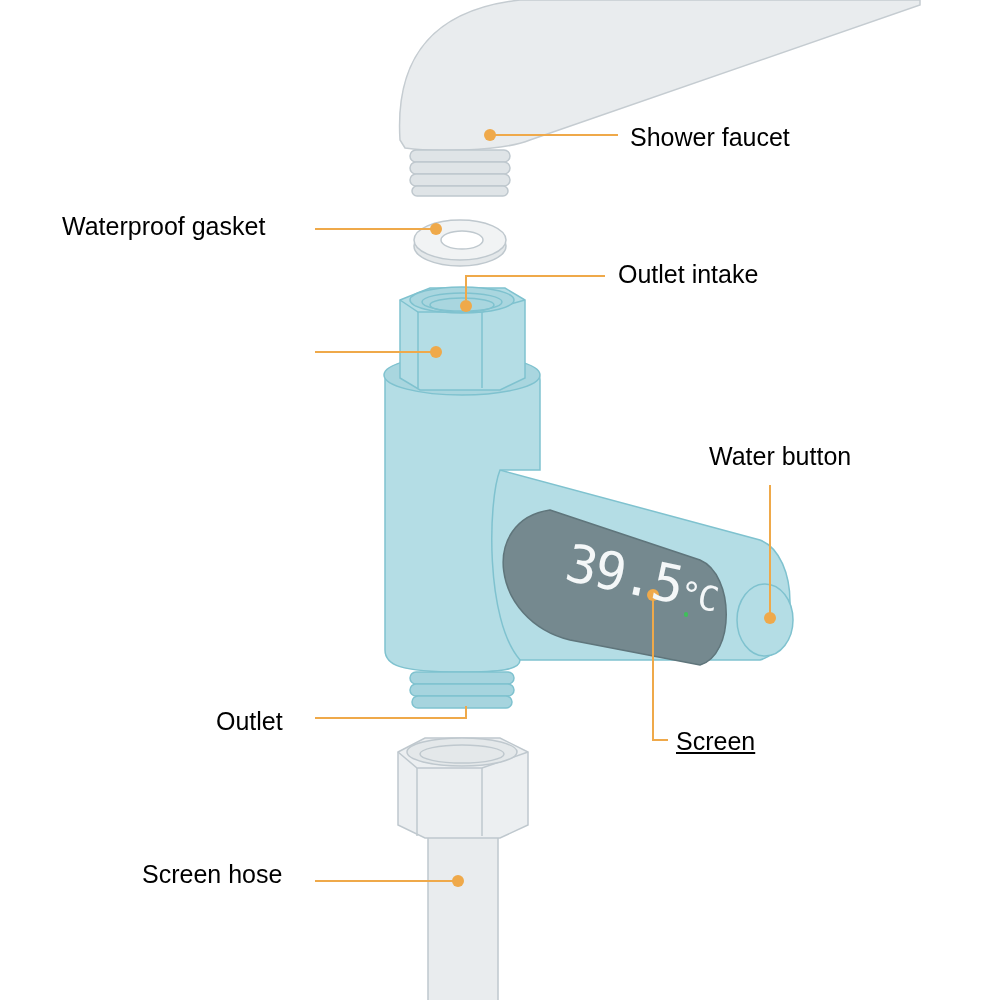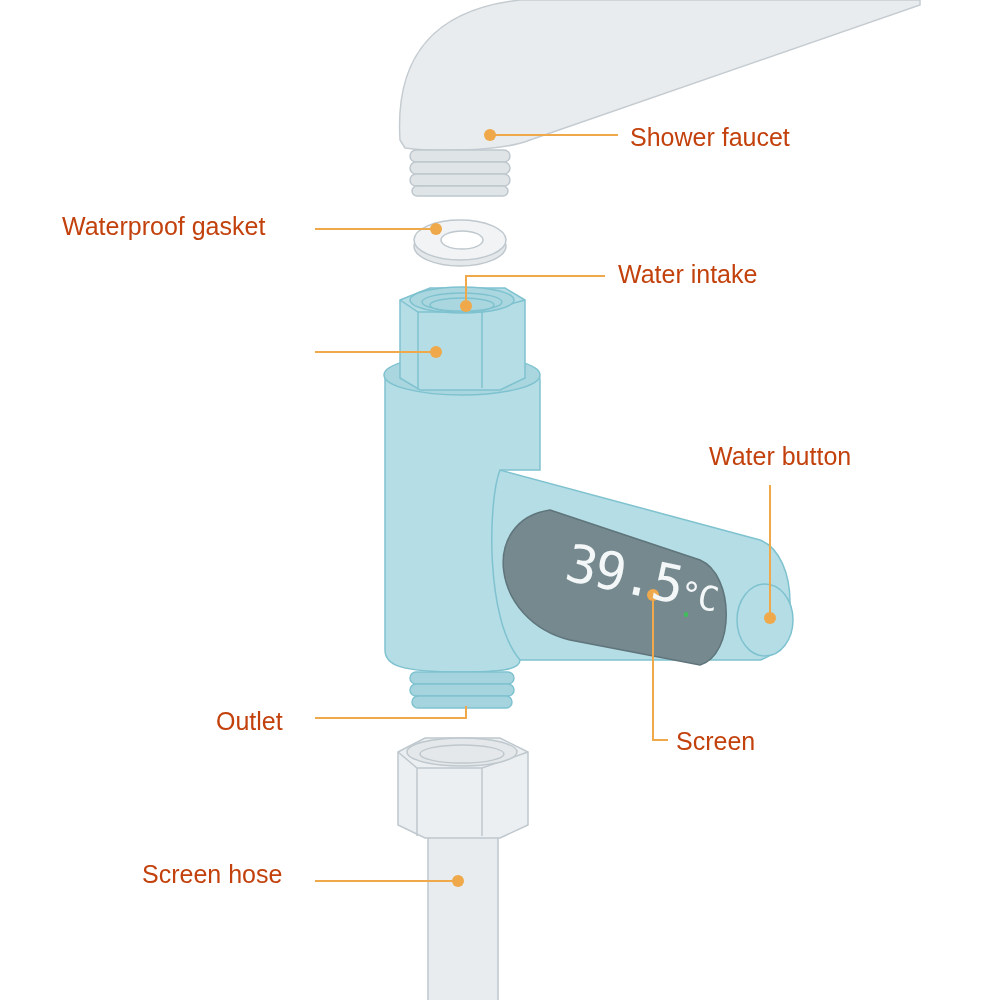--- a/index.html
+++ b/index.html
@@ -1,18 +1,18 @@
 <!DOCTYPE html>
 <html><head>
 <meta charset="utf-8">
 <style>
   html,body{margin:0;padding:0;background:#fff;}
   #stage{position:relative;width:1000px;height:1000px;overflow:hidden;background:#fff;font-family:"Liberation Sans",sans-serif;}
   svg{position:absolute;left:0;top:0;}
-  .lbl{position:absolute;font-size:25px;color:#c2410c;white-space:nowrap;line-height:1;}
+  .lbl{position:absolute;font-size:25px;color:#000000;white-space:nowrap;line-height:1;}
 </style>
 </head>
 <body>
 
 <div id="stage">
 <svg width="1000" height="1000" viewBox="0 0 1000 1000">
 
   <g>
     <path d="M400 140 C395 60 430 10 520 0 L920 0 L920 5 L530 140 C500 152 430 152 405 148 Z" fill="#e9ecee" stroke="#c5ccd1" stroke-width="1.5"></path>
     <g fill="#dfe4e7" stroke="#bfc8ce" stroke-width="1.5">
@@ -85,18 +85,18 @@
   </g>
 </svg>
 
 <div style="position:absolute;left:565px;top:548px;transform:rotate(12deg);color:#f4f7f8;font-family:'DejaVu Sans Mono',monospace;font-size:52px;letter-spacing:-2px;">
   <span>39.5</span><span style="font-size:34px;">°C</span>
 </div>
 <div style="position:absolute;left:684px;top:612px;width:4px;height:5px;background:#3fbf5a;border-radius:2px;"></div>
 
 <div class="lbl" style="left:630px;top:125px;">Shower faucet</div>
 <div class="lbl" style="left:62px;top:214px;">Waterproof gasket</div>
-<div class="lbl" style="left:618px;top:262px;">Water intake</div>
+<div class="lbl" style="left:618px;top:262px;">Outlet intake</div>
 <div class="lbl" style="left:709px;top:444px;">Water button</div>
 <div class="lbl" style="left:216px;top:709px;text-align:right;">Outlet</div>
-<div class="lbl" style="left:676px;top:729px;">Screen</div>
+<div class="lbl" style="left:676px;top:729px;text-decoration:underline;">Screen</div>
 <div class="lbl" style="left:142px;top:862px;">Screen hose</div>
 </div>
 
 </body></html>

